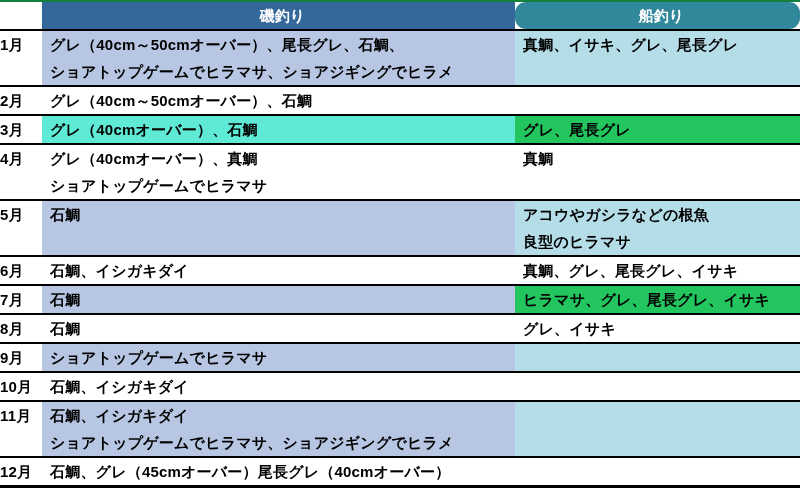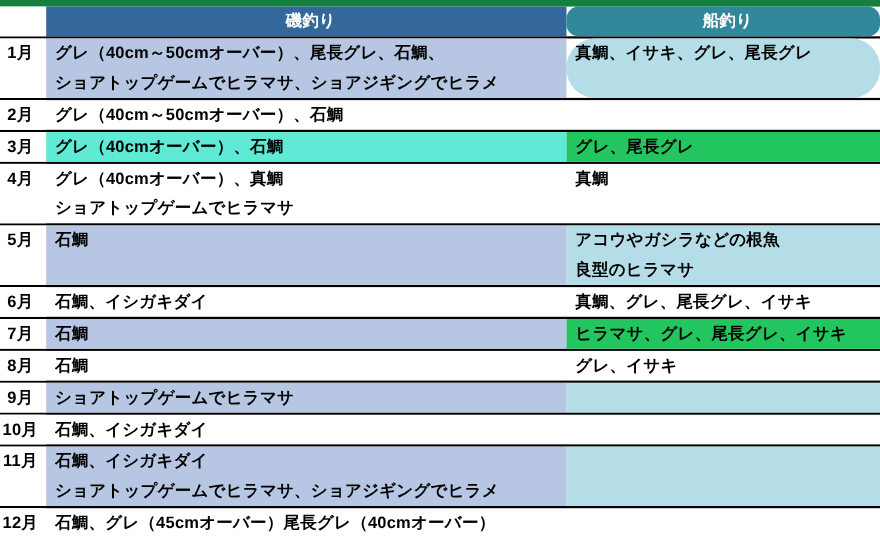--- a/index.html
+++ b/index.html
@@ -12,31 +12,31 @@
     height: 488px;
     background: #ffffff;
     overflow: hidden;
   }
   .fishing-table {
     width: 800px;
     border-bottom: 3px solid #000000;
   }
   .hrow {
     display: flex;
-    border-top: 6px solid #15803d;
+    border-top: 2px solid #15803d;
   }
   .row {
     display: flex;
     border-top: 2px solid #000000;
   }
   .cell-month {
     width: 42px;
     flex: 0 0 42px;
     background: #ffffff;
-    text-align: center;
+    text-align: left;
     padding-right: 5px;
     color: #000000;
   }
   .cell-iso {
     width: 473px;
     flex: 0 0 473px;
     padding-left: 8px;
   }
   .cell-boat {
     width: 285px;
@@ -76,21 +76,21 @@
     <div>
         <div class="row">
           <div class="cell-month">
             <div class="line">1月</div>
             <div class="line"></div>
           </div>
           <div class="cell-iso" style="background: rgb(183, 198, 226);">
             <div class="line">グレ（40cm～50cmオーバー）、尾長グレ、石鯛、</div>
             <div class="line">ショアトップゲームでヒラマサ、ショアジギングでヒラメ</div>
           </div>
-          <div class="cell-boat" style="background: rgb(181, 221, 232); border-radius: 26px;">
+          <div class="cell-boat" style="background: rgb(181, 221, 232);">
             <div class="line">真鯛、イサキ、グレ、尾長グレ</div>
             <div class="line"></div>
           </div>
         </div>
         <div class="row">
           <div class="cell-month">
             <div class="line">2月</div>
           </div>
           <div class="cell-iso">
             <div class="line">グレ（40cm～50cmオーバー）、石鯛</div>

